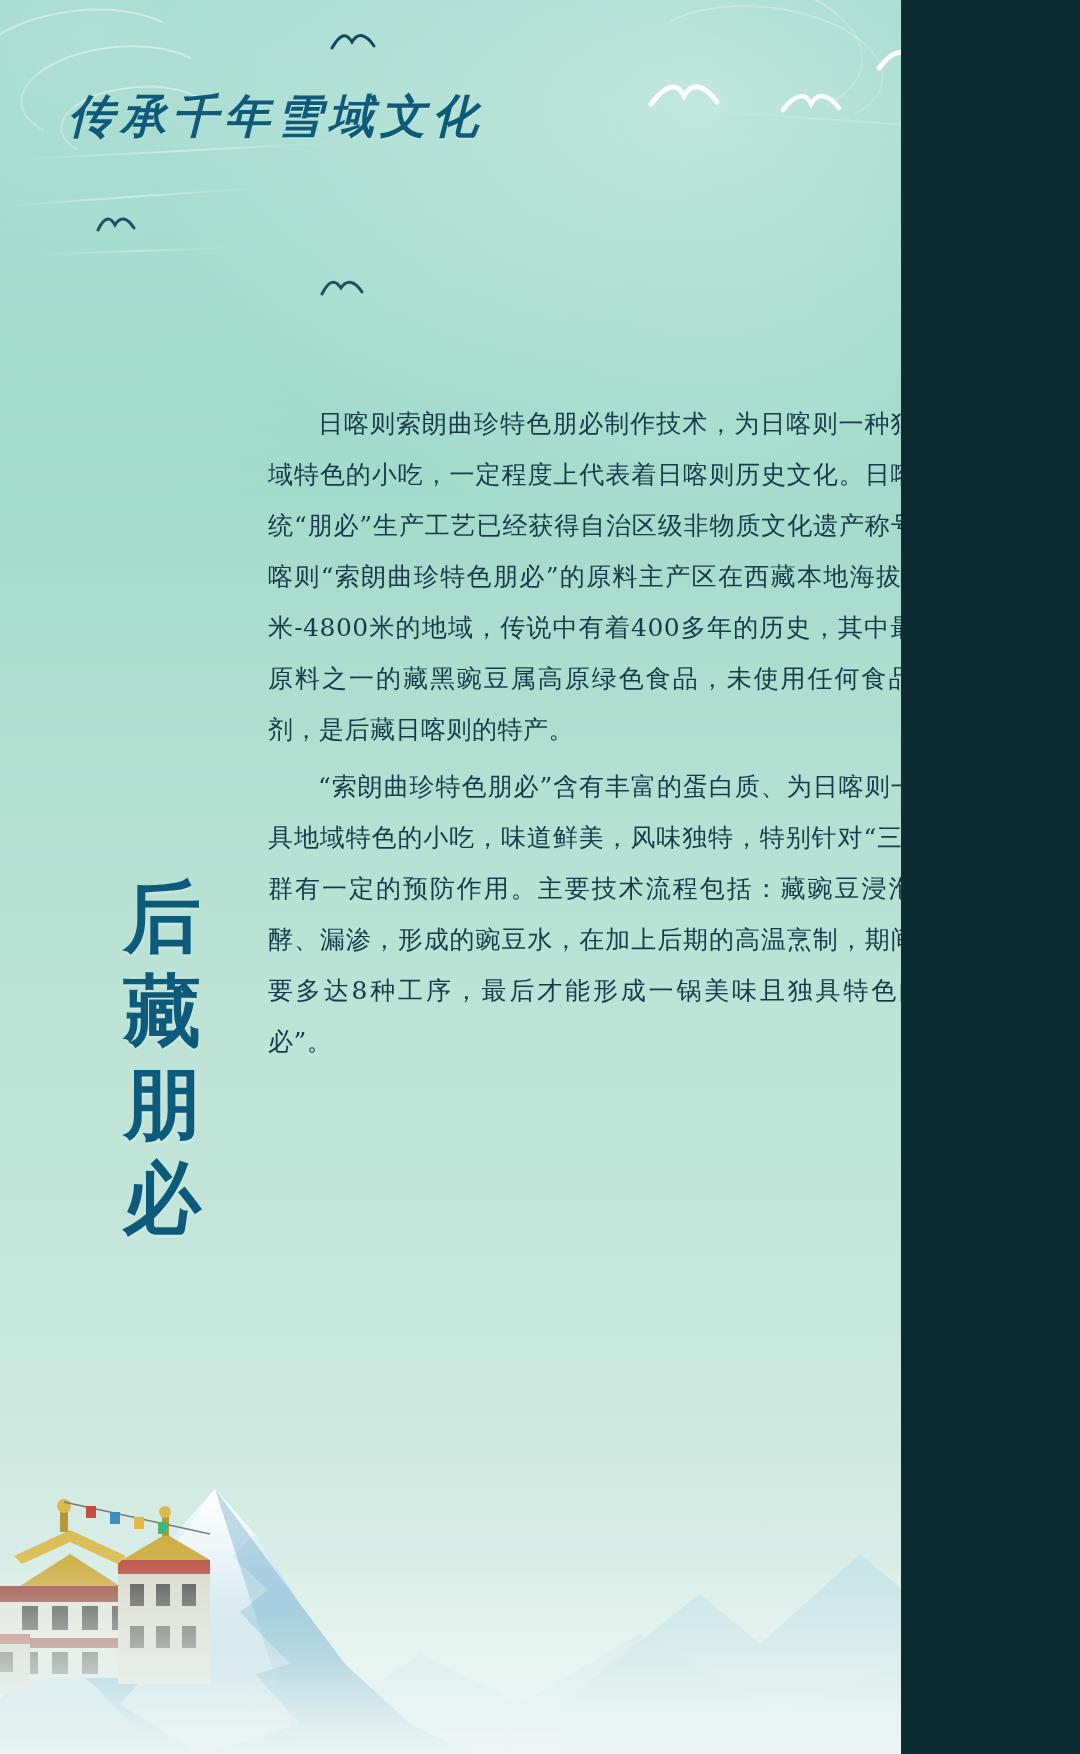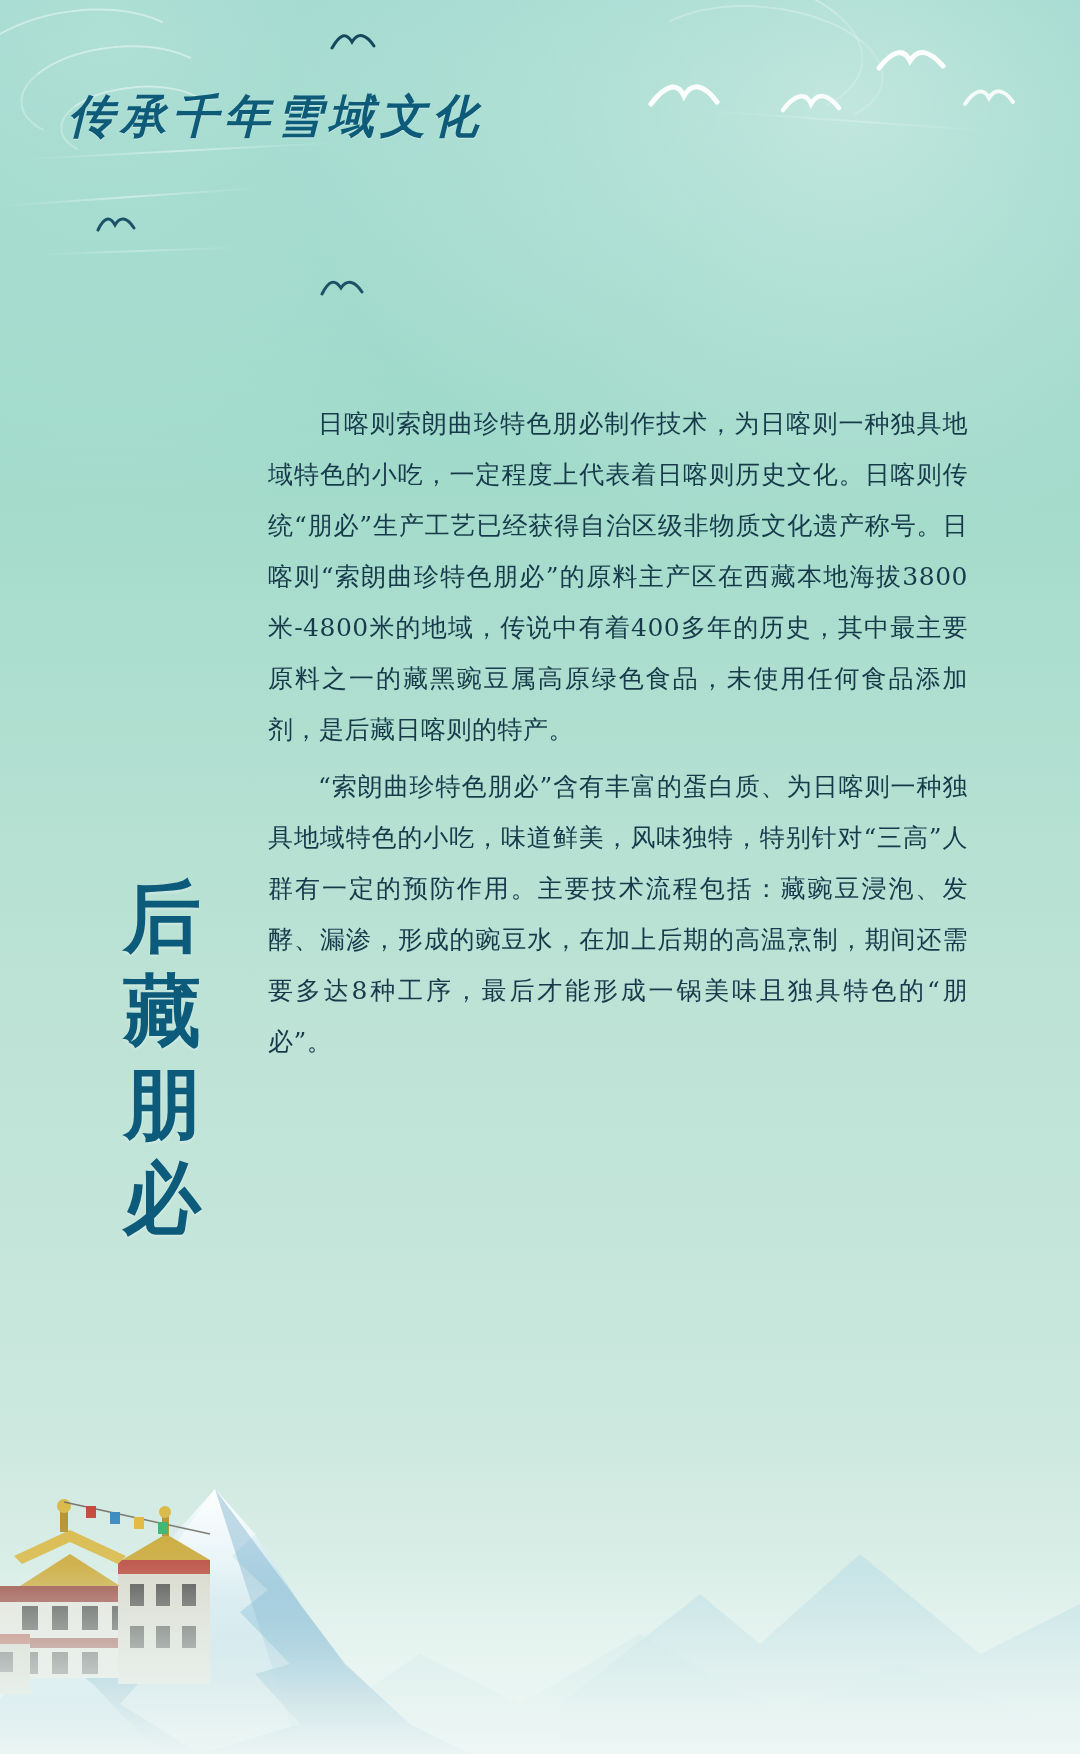--- a/index.html
+++ b/index.html
@@ -6,21 +6,21 @@
     margin: 0;
     padding: 0;
     background: #0c2b33;
   }
   body {
     font-family: "Liberation Sans", "DejaVu Sans", sans-serif;
   }
 
   #poster {
     position: relative;
-    width: 1080px;
+    width: 901px;
     height: 1754px;
     overflow: hidden;
     
     background:
       radial-gradient(ellipse 900px 700px at 78% 6%, rgba(233,245,240,0.55) 0%, rgba(233,245,240,0.0) 62%),
       radial-gradient(ellipse 1100px 800px at 10% 2%, rgba(214,238,231,0.45) 0%, rgba(214,238,231,0.0) 60%),
       linear-gradient(180deg,
         #8fd3c6 0%,
         #93d5c7 10%,
         #9dd9c9 22%,

